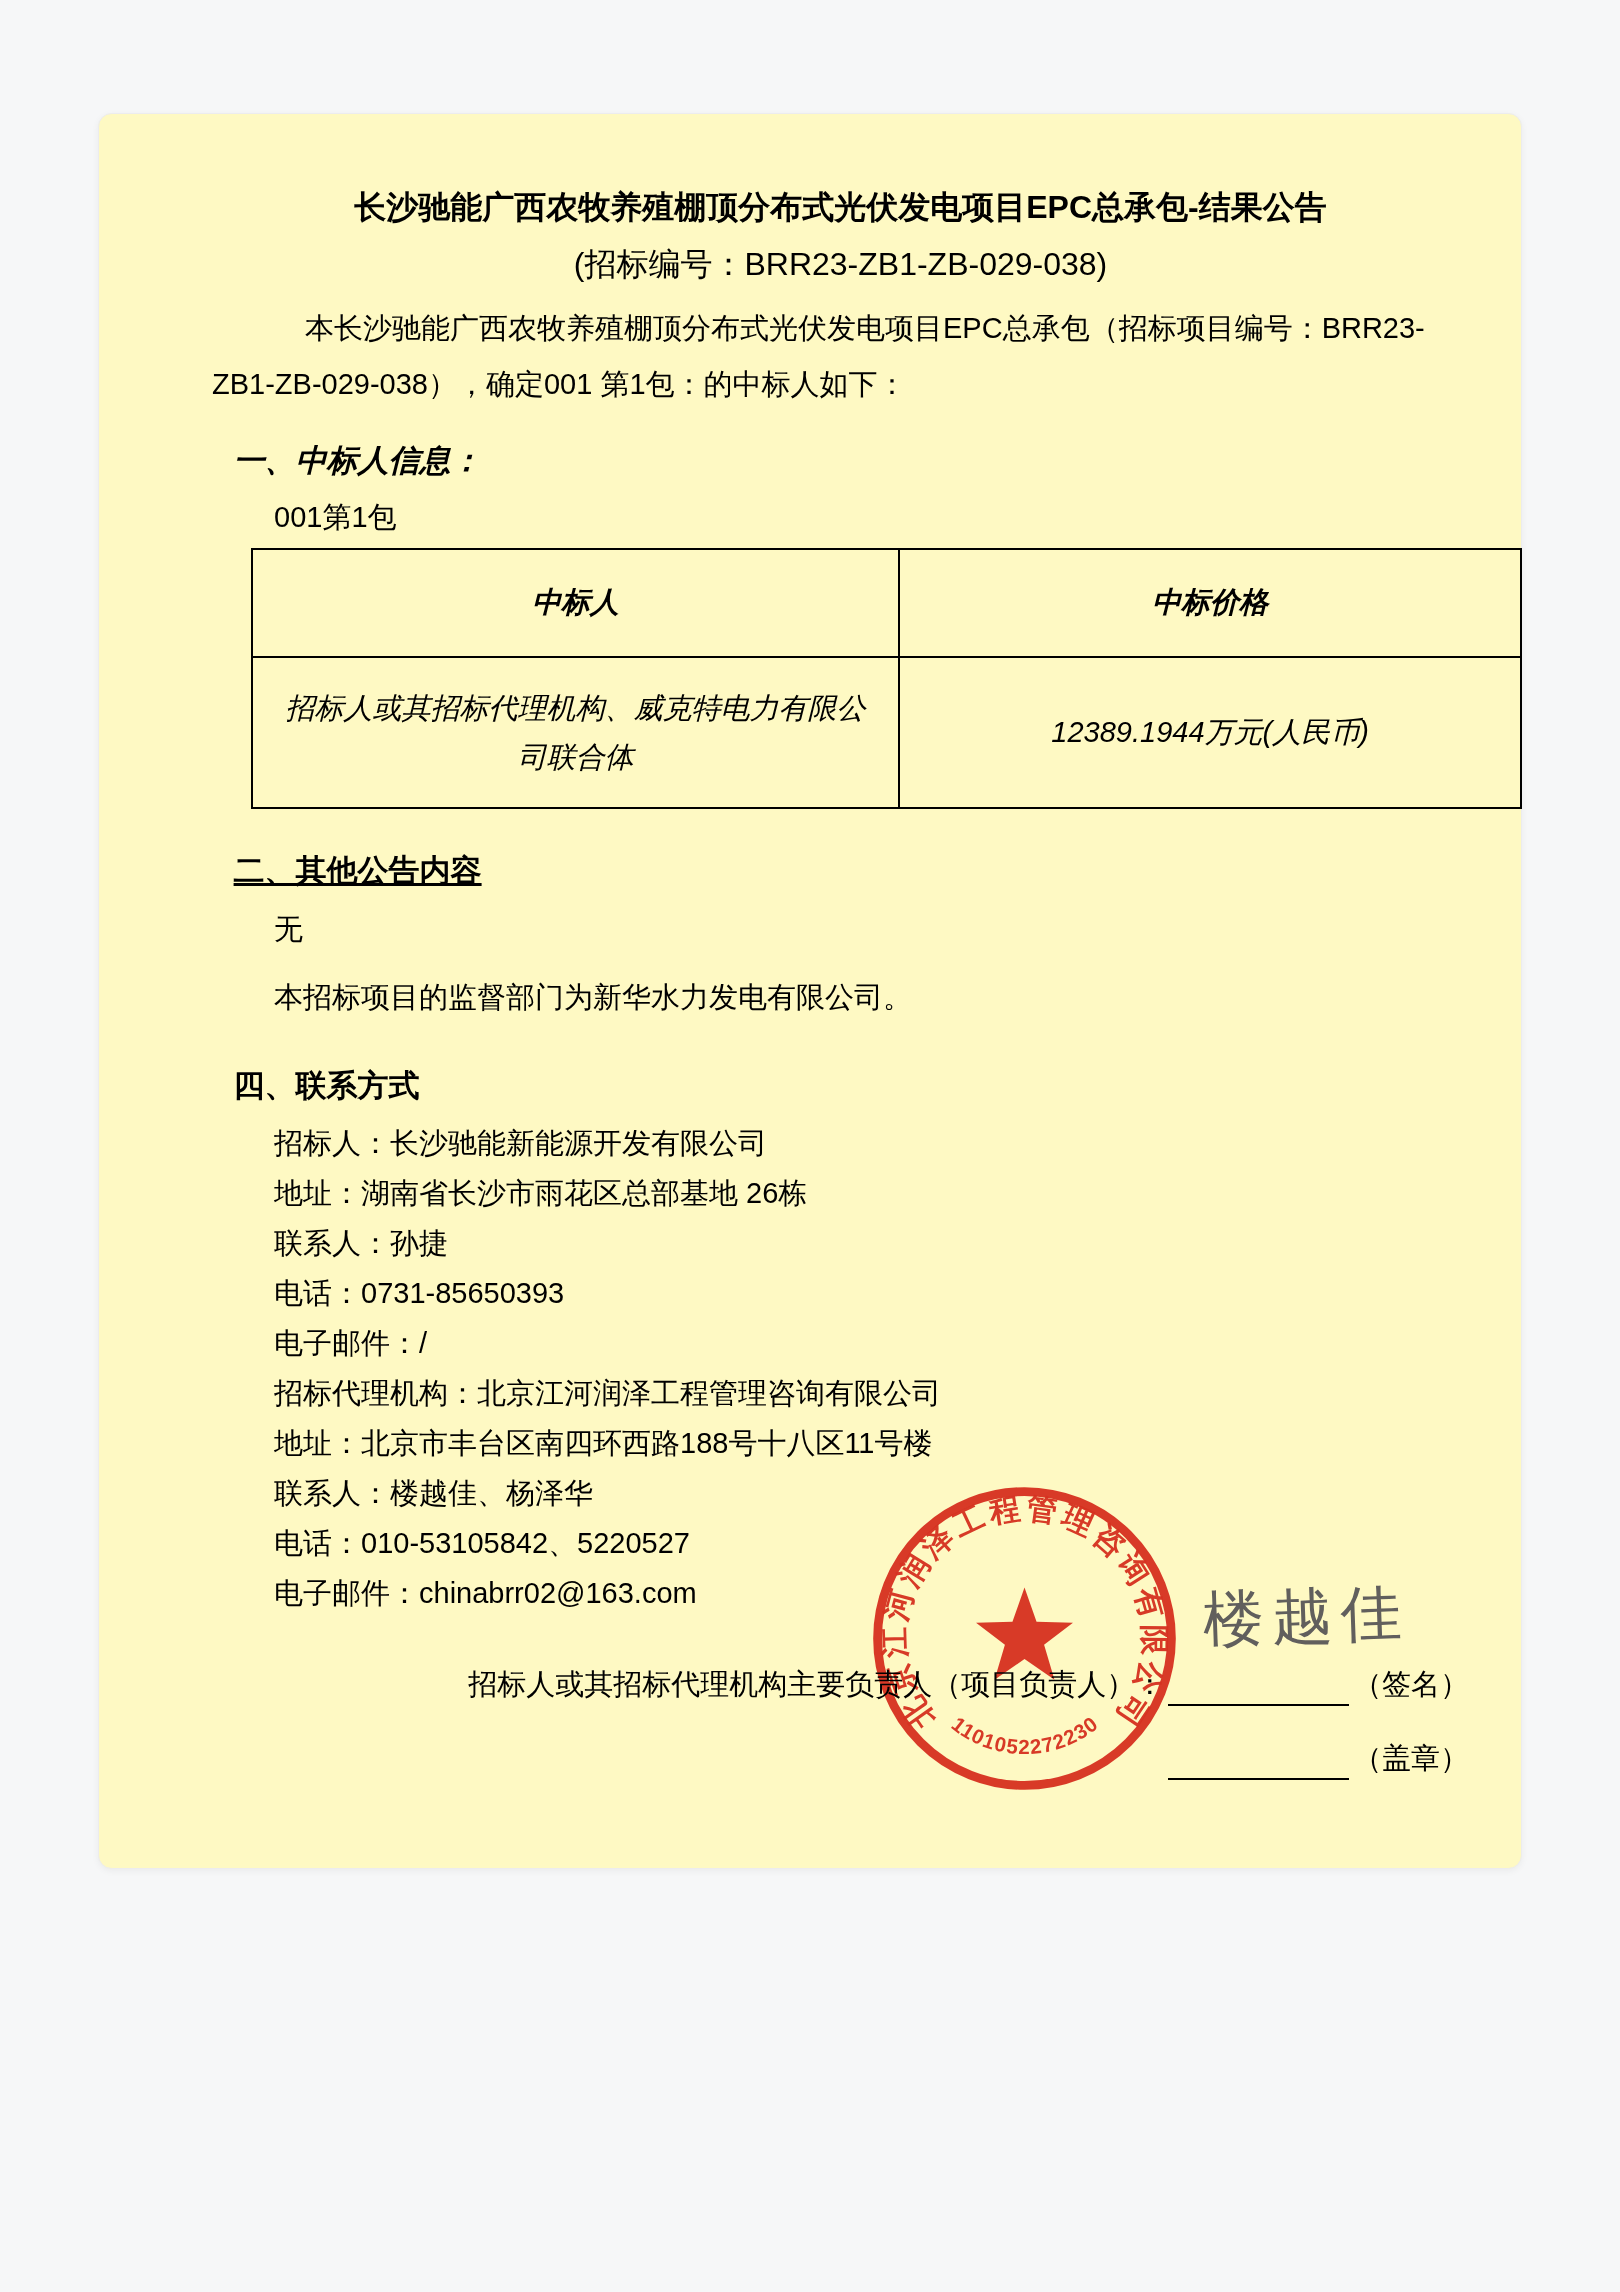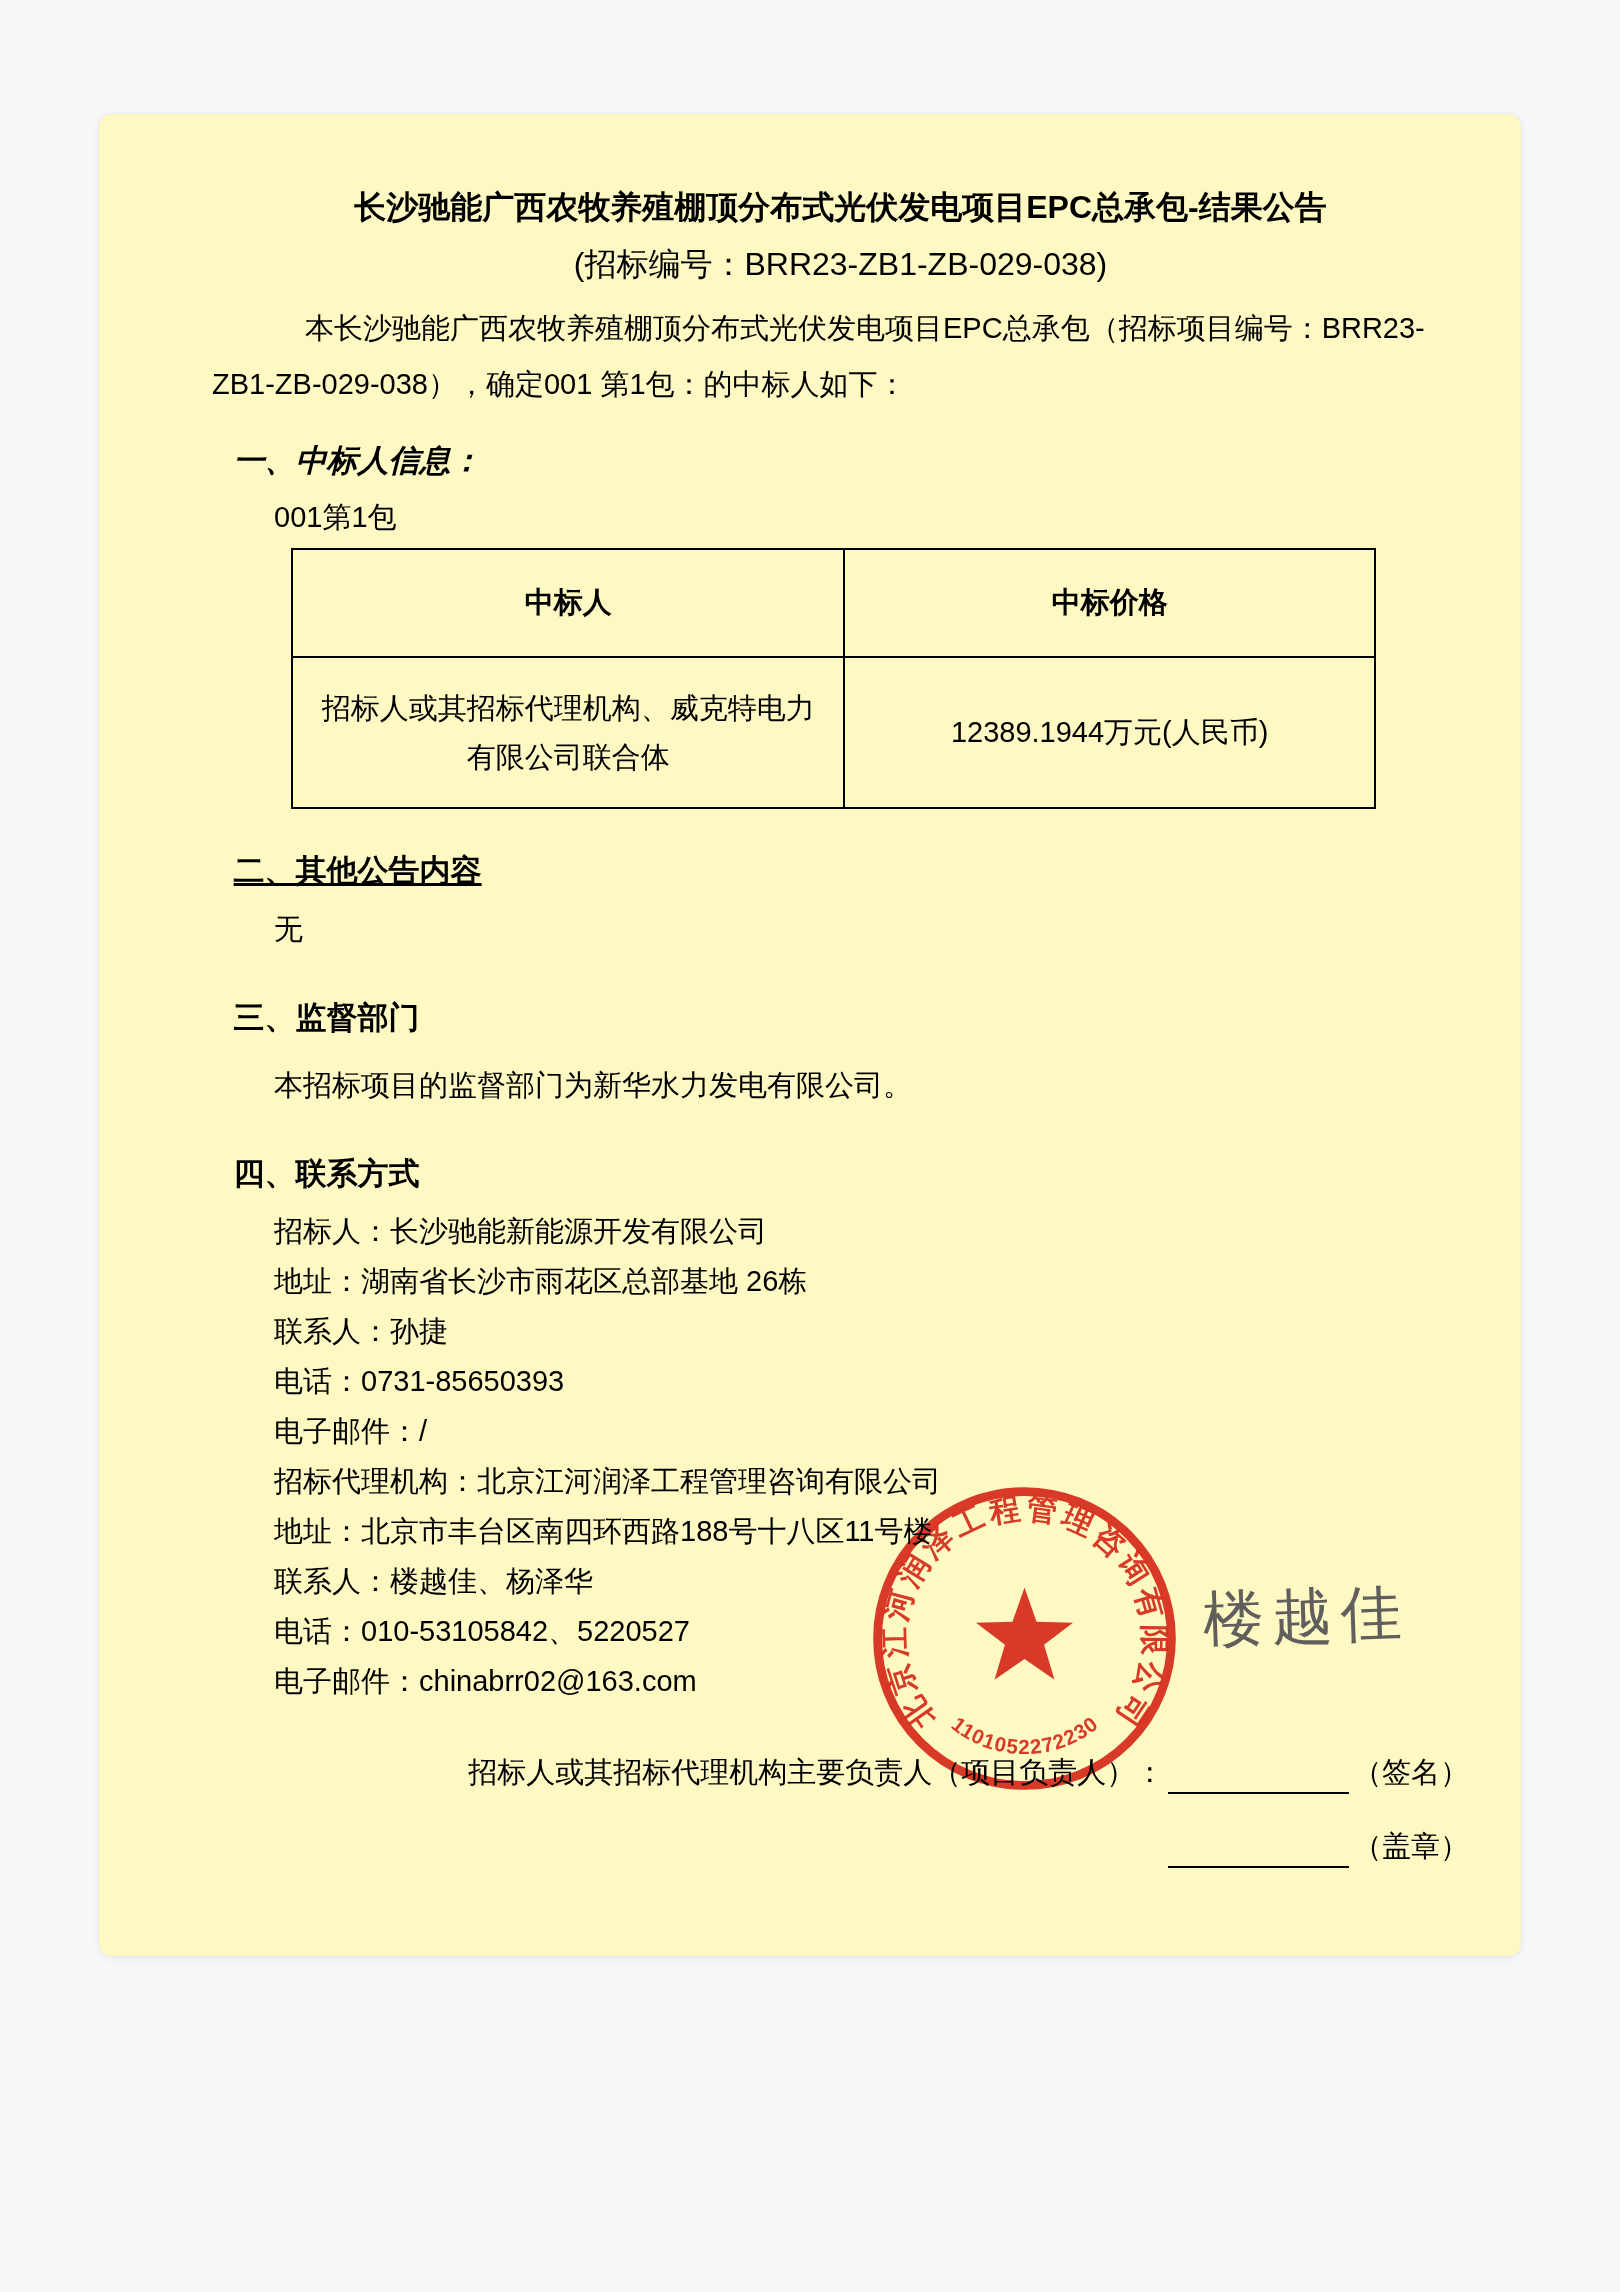--- a/index.html
+++ b/index.html
@@ -27,23 +27,24 @@
   .doc-subtitle{font-size:32px;font-weight:400;text-align:center;line-height:45px;margin-top:11.8px;}
   .intro{font-size:29px;line-height:56px;text-indent:93px;margin-top:13.7px;}
   .sec-heading{font-size:31px;font-weight:700;line-height:45px;margin-left:21.6px;}
   .h1{margin-top:25.5px;font-style:italic;}
   .h2{margin-top:39px;text-decoration:underline;}
   .h3{margin-top:43px;}
   .h4{margin-top:43px;}
   .package{font-size:29px;line-height:45px;margin:11.8px 0 7.8px 62px;}
   table.bid{
     border-collapse:collapse;
-    margin-left:79px;
-    width:1085px;
+    margin-left:39px;
+    width:1271px;
     table-layout:fixed;
+    font-style:italic;
   }
   table.bid th,table.bid td{
     border:2px solid #000;
     text-align:center;
     vertical-align:middle;
     font-size:29px;
     padding:5.9px 19.6px;
   }
   table.bid th{height:95px;font-weight:700;}
   table.bid td{height:137px;line-height:49px;}
@@ -113,21 +114,20 @@
       <tr>
         <td>招标人或其招标代理机构、威克特电力有限公司联合体</td>
         <td>12389.1944万元(人民币)</td>
       </tr>
     </tbody>
   </table>
 
   <div class="sec-heading h2">二、其他公告内容</div>
   <div class="body-line">无</div>
 
-  <div class="sec-heading h3">三、监督部门</div>
   <div class="sec3-body">本招标项目的监督部门为新华水力发电有限公司。</div>
 
   <div class="sec-heading h4">四、联系方式</div>
   <div class="contacts">
     <div class="contact-line">招标人：长沙驰能新能源开发有限公司</div>
     <div class="contact-line">地址：湖南省长沙市雨花区总部基地 26栋</div>
     <div class="contact-line">联系人：孙捷</div>
     <div class="contact-line">电话：0731-85650393</div>
     <div class="contact-line">电子邮件：/</div>
     <div class="contact-line">招标代理机构：北京江河润泽工程管理咨询有限公司</div>

